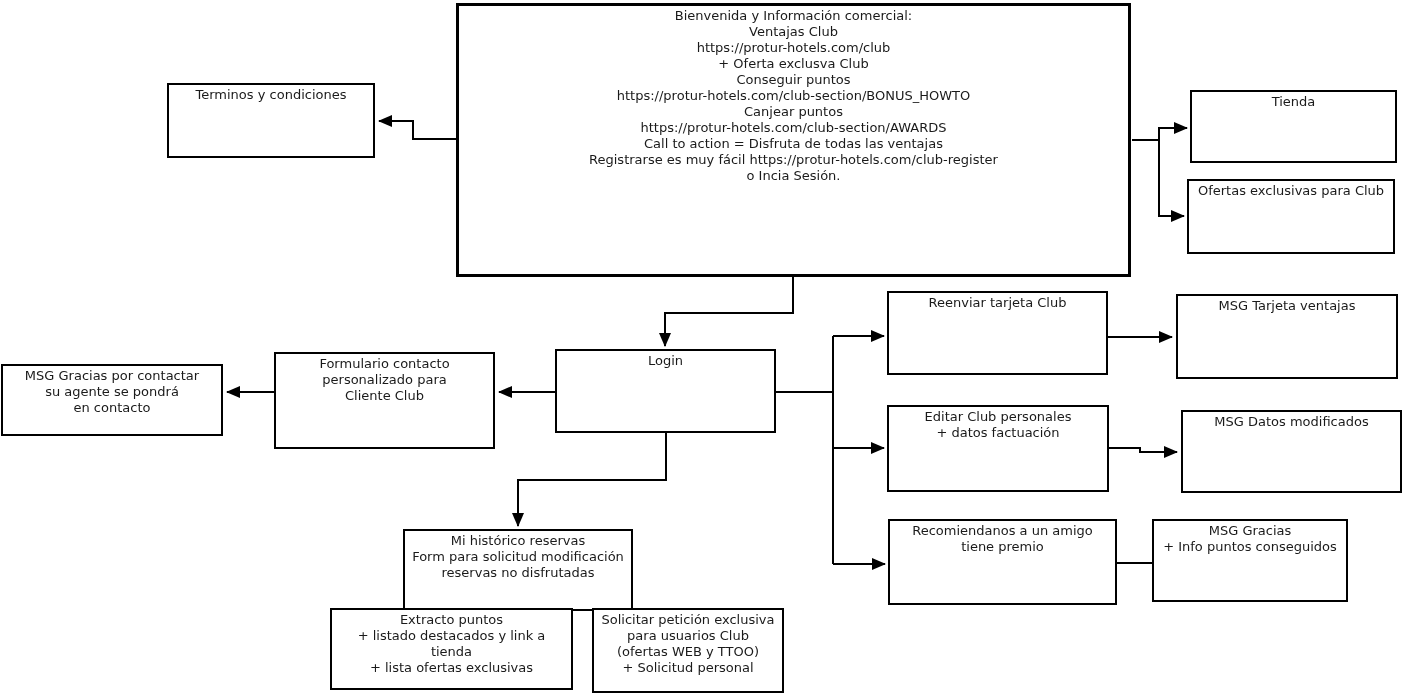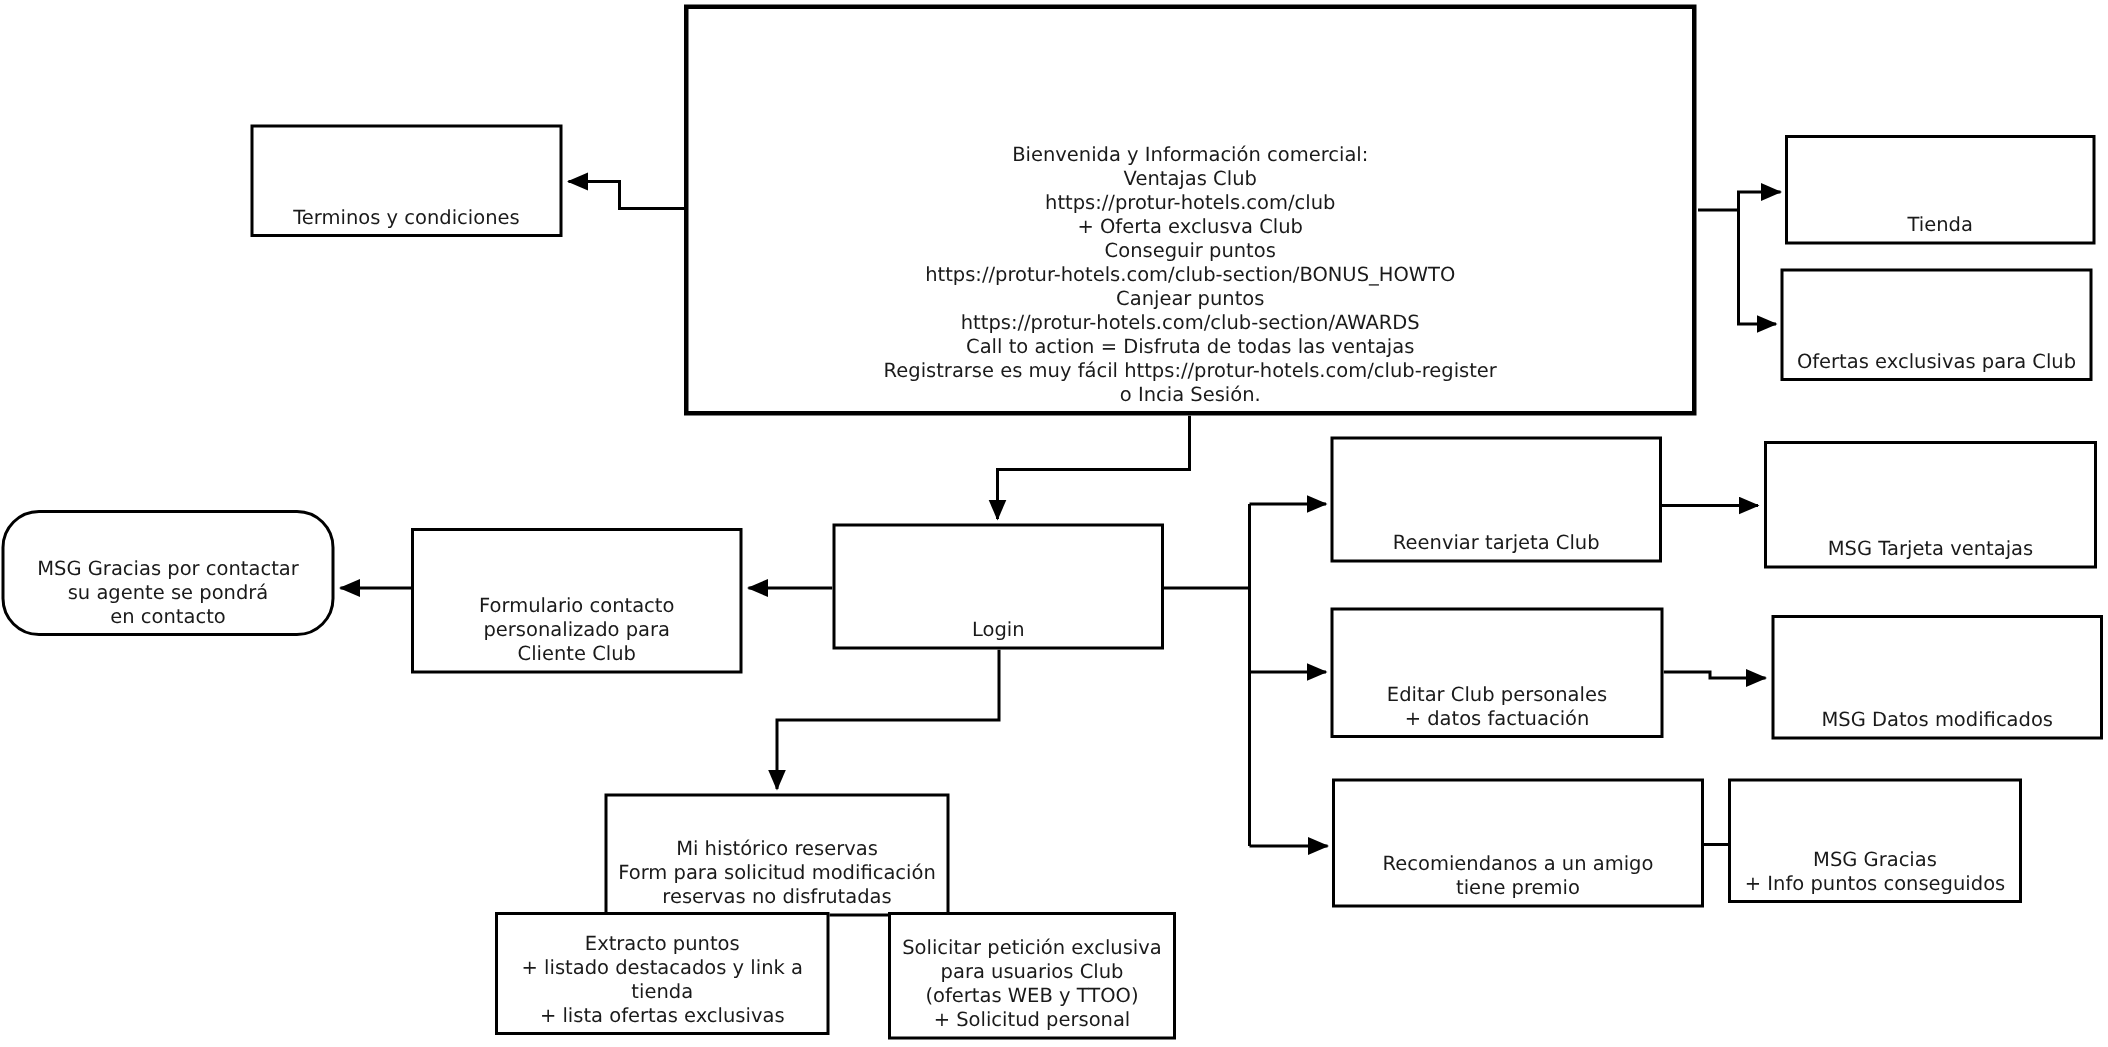--- a/index.html
+++ b/index.html
@@ -30,21 +30,21 @@
   #arrowhead path {
     fill: var(--line, #000000);
     stroke: none;
   }
   .node {
     position: absolute;
     box-sizing: border-box;
     background: var(--fill, #ffffff);
     border: 2px solid var(--line, #000000);
     display: flex;
-    align-items: flex-end;
+    align-items: flex-start;
     justify-content: center;
     text-align: center;
     color: var(--text, #1a1a1a);
     font-size: 13px;
     line-height: 16px;
   }
   .node.big {
     border-width: 3px;
   }
   .node-label {
@@ -99,21 +99,21 @@
   </div>
 
   <div class="node" style="left:1190px; top:90px; width:207px; height:73px;">
     <span class="node-label">Tienda</span>
   </div>
 
   <div class="node" style="left:1187px; top:179px; width:208px; height:75px;">
     <span class="node-label">Ofertas exclusivas para Club</span>
   </div>
 
-  <div class="node" style="left:1px; top:340px; width:222px; height:84px;border-radius:25px;">
+  <div class="node" style="left:1px; top:364px; width:222px; height:72px;">
     <span class="node-label">MSG Gracias por contactar
 su agente se pondrá
 en contacto</span>
   </div>
 
   <div class="node" style="left:274px; top:352px; width:221px; height:97px;">
     <span class="node-label">Formulario contacto
 personalizado para
 Cliente Club</span>
   </div>
@@ -132,37 +132,37 @@
 
   <div class="node" style="left:887px; top:405px; width:222px; height:87px;">
     <span class="node-label">Editar Club personales
 + datos factuación</span>
   </div>
 
   <div class="node" style="left:1181px; top:410px; width:221px; height:83px;">
     <span class="node-label">MSG Datos modificados</span>
   </div>
 
-  <div class="node" style="left:888px; top:519px; width:248px; height:86px;">
+  <div class="node" style="left:888px; top:519px; width:229px; height:86px;">
     <span class="node-label">Recomiendanos a un amigo
 tiene premio</span>
   </div>
 
   <div class="node" style="left:1152px; top:519px; width:196px; height:83px;">
     <span class="node-label">MSG Gracias
 + Info puntos conseguidos</span>
   </div>
 
   <div class="node" style="left:403px; top:529px; width:230px; height:82px;">
     <span class="node-label">Mi histórico reservas
 Form para solicitud modificación
 reservas no disfrutadas</span>
   </div>
 
-  <div class="node" style="left:330px; top:608px; width:223px; height:82px;">
+  <div class="node" style="left:330px; top:608px; width:243px; height:82px;">
     <span class="node-label">Extracto puntos
 + listado destacados y link a tienda
 + lista ofertas exclusivas</span>
   </div>
 
   <div class="node" style="left:592px; top:608px; width:192px; height:85px;">
     <span class="node-label">Solicitar petición exclusiva
 para usuarios Club
 (ofertas WEB y TTOO)
 + Solicitud personal</span>

